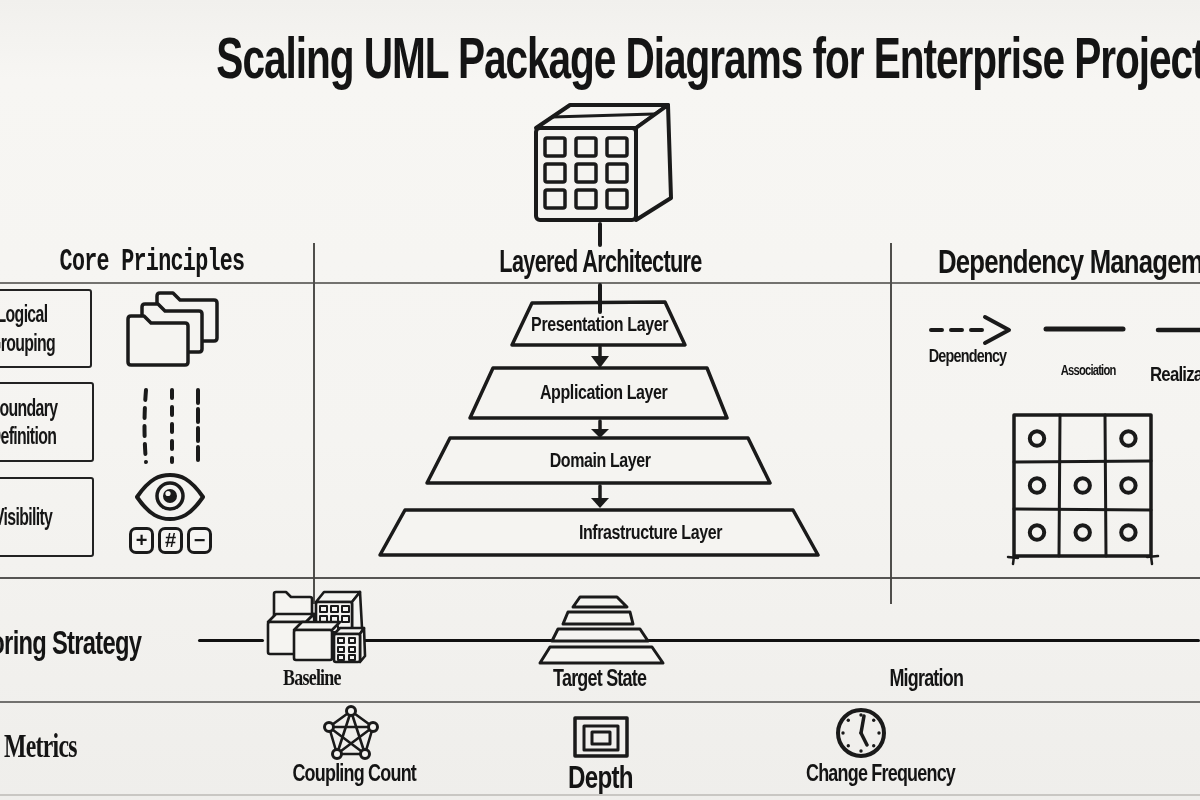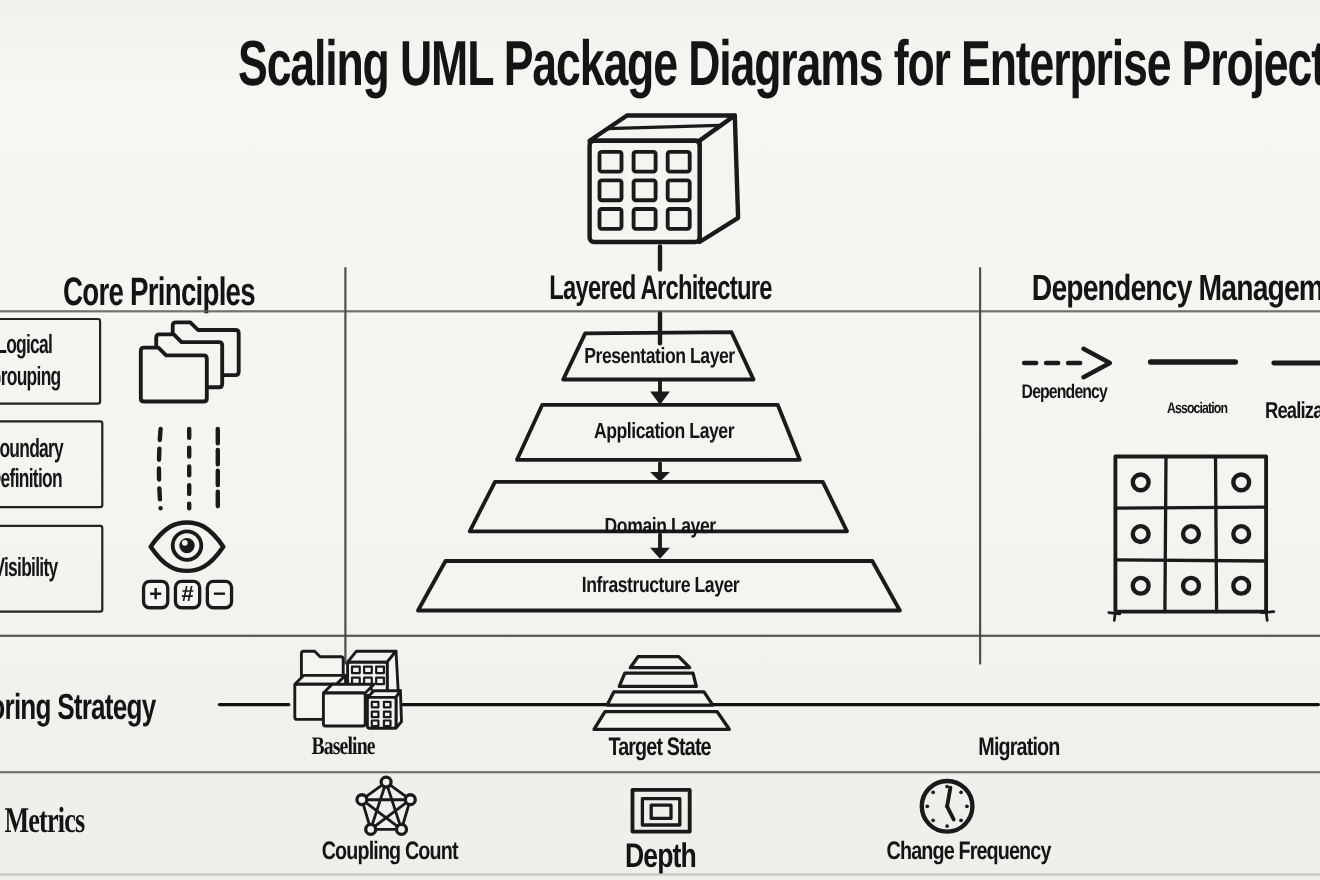--- a/index.html
+++ b/index.html
@@ -51,21 +51,21 @@
     <rect x="17" y="66" width="20" height="18" rx="2"></rect>
       <rect x="48" y="66" width="20" height="18" rx="2"></rect>
       <rect x="79" y="66" width="20" height="18" rx="2"></rect>
     <rect x="17" y="92" width="20" height="18" rx="2"></rect>
       <rect x="48" y="92" width="20" height="18" rx="2"></rect>
       <rect x="79" y="92" width="20" height="18" rx="2"></rect>
   </g>
 </svg>
 <div class="abs" style="left:598px;top:222px;width:3.5px;height:25px;background:#1a1a1a;border-radius:2px;"></div>
 
-<div class="lbl" style="left:20px;top:244px;width:200px;font-size:36px;letter-spacing:-1px;white-space:nowrap;">
+<div class="lbl" style="left:20px;top:244px;width:200px;font-size:31px;letter-spacing:-1px;white-space:nowrap;font-family:Liberation Mono, monospace;">
   <span class="sq" style="transform:scaleX(.7);">Core Principles</span>
 </div>
 <div class="lbl" style="left:450px;top:244px;width:300px;font-size:31px;letter-spacing:-1px;white-space:nowrap;">
   <span class="sq" style="transform:scaleX(.7);">Layered Architecture</span>
 </div>
 <div class="lbl" style="left:938px;top:243px;font-size:33px;letter-spacing:-1px;white-space:nowrap;text-align:left;">
   <span class="sq" style="transform:scaleX(.78);transform-origin:left center;">Dependency Management</span>
 </div>
 
 <div class="hline" style="top:282px;height:1.6px;background:#5c5b58;opacity:.85;"></div>
@@ -131,24 +131,24 @@
     <polygon points="231,144 249,144 240,153"></polygon>
     <polygon points="231,213 249,213 240,223"></polygon>
   </g>
 </svg>
 <div class="lbl" style="left:460px;top:313px;width:280px;font-size:20px;letter-spacing:-.5px;white-space:nowrap;">
   <span class="sq" style="transform:scaleX(.8);">Presentation Layer</span>
 </div>
 <div class="lbl" style="left:464px;top:381px;width:280px;font-size:20px;letter-spacing:-.5px;white-space:nowrap;">
   <span class="sq" style="transform:scaleX(.8);">Application Layer</span>
 </div>
-<div class="lbl" style="left:460px;top:468px;width:280px;font-size:20px;letter-spacing:-.5px;white-space:nowrap;">
+<div class="lbl" style="left:460px;top:449px;width:280px;font-size:20px;letter-spacing:-.5px;white-space:nowrap;">
   <span class="sq" style="transform:scaleX(.8);">Domain Layer</span>
 </div>
-<div class="lbl" style="left:460px;top:521px;width:280px;font-size:20px;letter-spacing:-.5px;white-space:nowrap;">
+<div class="lbl" style="left:460px;top:521px;width:280px;font-size:20px;letter-spacing:-.5px;white-space:nowrap;text-align:right;">
   <span class="sq" style="transform:scaleX(.8);">Infrastructure Layer</span>
 </div>
 
 <svg style="left:915px;top:312px;" width="300" height="40" viewBox="0 0 300 40">
   <g class="ink-stroke" stroke-width="4">
     <line x1="16" y1="18" x2="72" y2="18" stroke-dasharray="11 9"></line>
     <polyline points="70,5 94,18 70,31"></polyline>
     <line x1="131" y1="17" x2="208" y2="17" stroke-width="5"></line>
     <line x1="243" y1="18" x2="300" y2="18" stroke-width="4.5"></line>
   </g>

